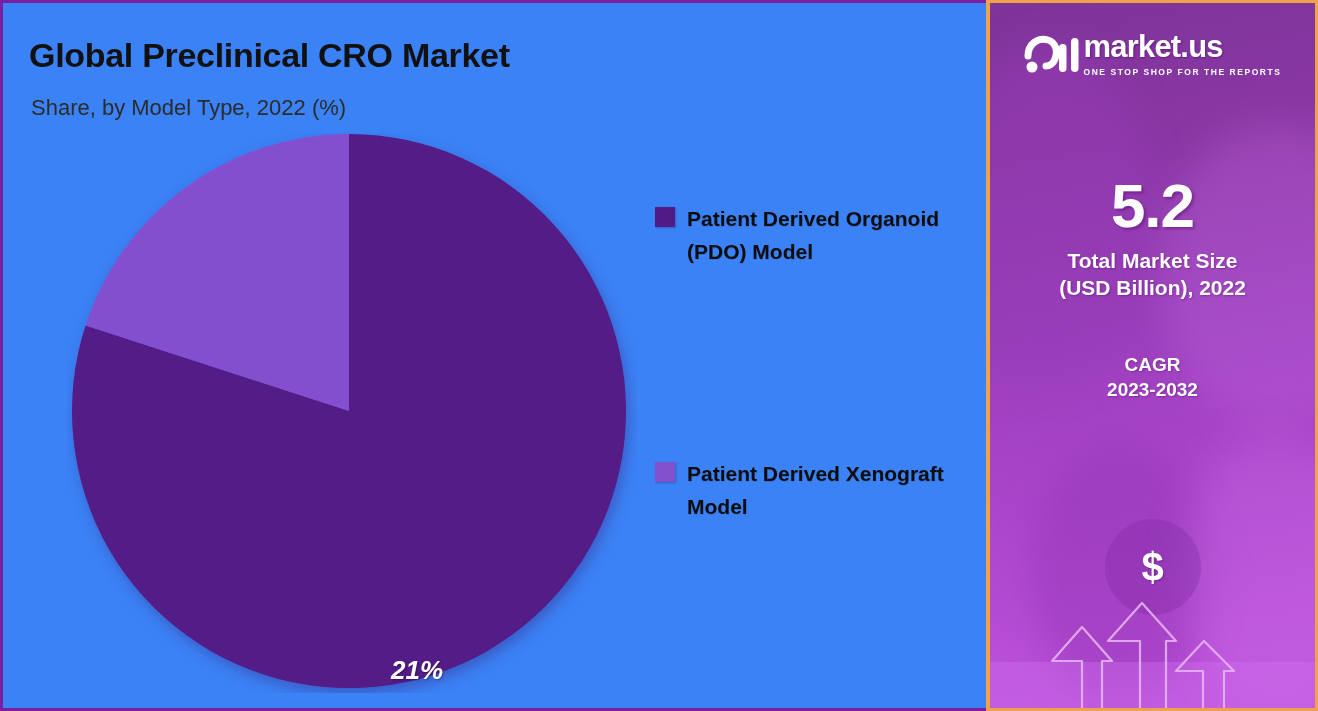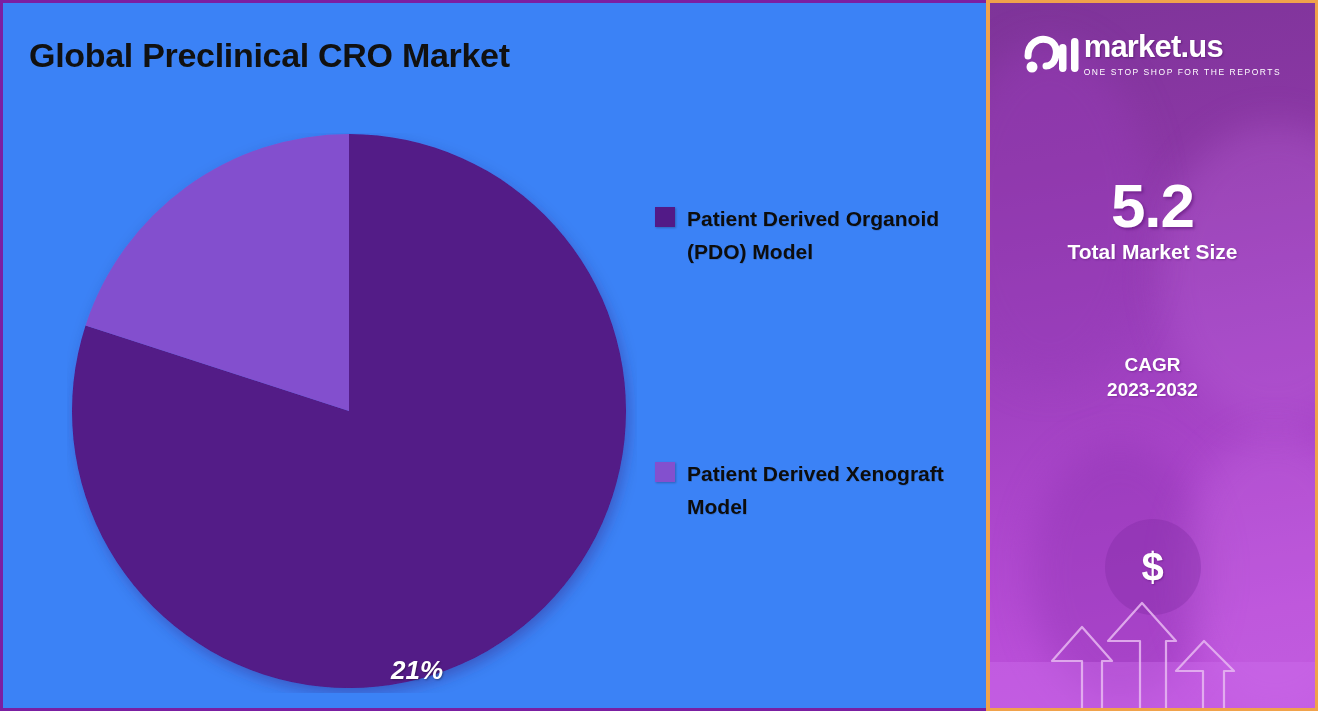--- a/index.html
+++ b/index.html
@@ -152,21 +152,21 @@
   #logo-wordmark {
     font-size: 31px;
     font-weight: bold;
     color: #ffffff;
     letter-spacing: -0.8px;
     line-height: 1;
     text-shadow: 1px 1px 2px rgba(60,0,80,0.45);
   }
   #logo-tagline {
     font-size: 8.5px;
-    font-weight: normal;
+    font-weight: bold;
     color: #ffffff;
     letter-spacing: 1.55px;
     margin-top: 5px;
     white-space: nowrap;
   }
 
   .stat-block { position: absolute; left: 0; right: 0; text-align: center; }
   #stat-market-size { top: 172px; }
   #stat-cagr { top: 348px; }
 
@@ -176,21 +176,21 @@
     color: #ffffff;
     line-height: 1;
     letter-spacing: -1px;
     text-shadow: 2px 2px 3px rgba(70,0,95,0.40);
   }
   .stat-caption {
     font-size: 21px;
     font-weight: bold;
     color: #ffffff;
     line-height: 1.28;
-    margin-top: 2px;
+    margin-top: 11px;
     text-shadow: 1px 1px 2px rgba(70,0,95,0.35);
   }
   .stat-caption-sm {
     font-size: 19px;
     font-weight: bold;
     color: #ffffff;
     line-height: 1.3;
     margin-top: 2px;
     text-shadow: 1px 1px 2px rgba(70,0,95,0.35);
   }
@@ -226,20 +226,21 @@
 </style>
 </head>
 <body>
 
 <div id="page">
 
   <div id="chart-panel">
 
     <div id="chart-title">Global Preclinical CRO Market</div>
 
+    <div id="chart-subtitle">Share, by Model Type, 2022 (%)</div>
 
     <div id="pie-wrap">
       <svg id="pie-svg" viewBox="0 0 570 560">
         <defs>
           <filter id="pieShadow" x="-25%" y="-25%" width="150%" height="150%">
             <feDropShadow dx="3" dy="6" stdDeviation="7" flood-color="#3a1055" flood-opacity="0.30"></feDropShadow>
           </filter>
         </defs>
         <g filter="url(#pieShadow)">
           <path id="pie-slice-0" d="M 282 278 L 282.00 1.00 A 277 277 0 1 1 18.56 192.40 Z" fill="#521A87"></path>
@@ -280,20 +281,21 @@
       <div id="logo-text-block">
         <div id="logo-wordmark">market.us</div>
         <div id="logo-tagline">ONE STOP SHOP FOR THE REPORTS</div>
       </div>
     </div>
 
     <div class="stat-block" id="stat-market-size">
       <div class="stat-value">5.2</div>
       <div class="stat-caption">
         <div>Total Market Size</div>
+        <div>(USD Billion), 2022</div>
       </div>
     </div>
 
     <div class="stat-block" id="stat-cagr">
       <div class="stat-caption-sm">
         <div>CAGR</div>
         <div>2023-2032</div>
       </div>
     </div>
 

